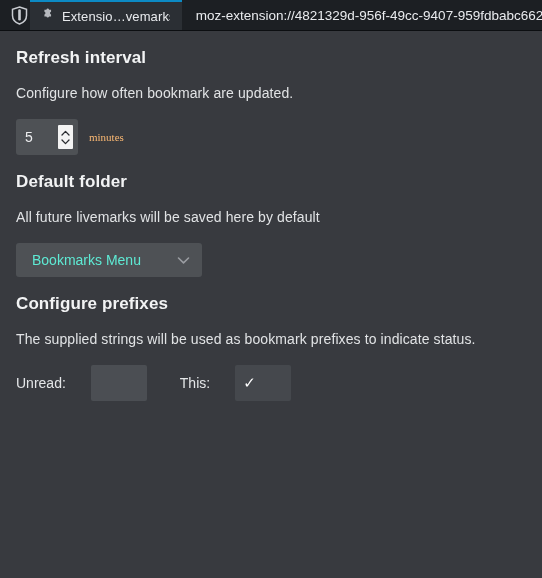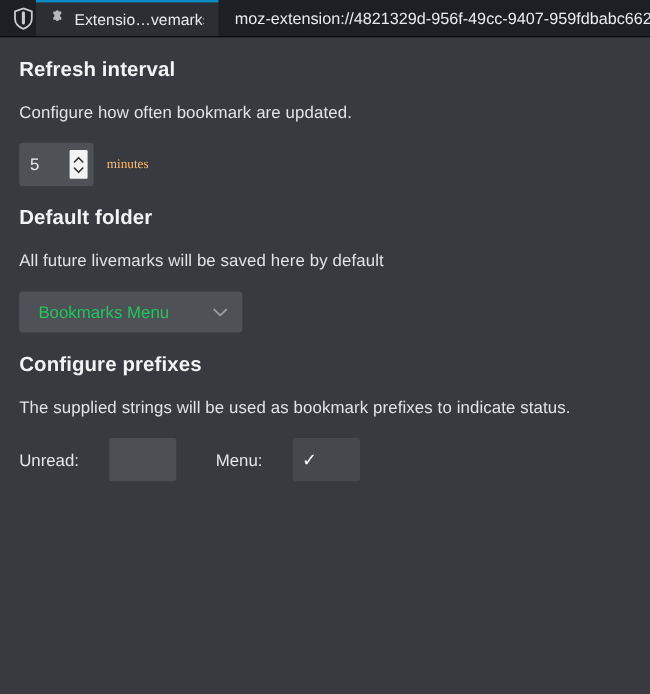--- a/index.html
+++ b/index.html
@@ -156,21 +156,21 @@
     width: 186px;
     height: 34px;
     display: flex;
     align-items: center;
     padding: 0 12px 0 16px;
     cursor: pointer;
   }
   .select-box .sel-val {
     flex: 1 1 auto;
     font-size: 14px;
-    color: #22c55e;
+    color: #5eead4;
   }
   .select-box svg { display: block; flex: 0 0 auto; }
 
   
   .prefix-row {
     padding-top: 18px;
     display: flex;
     align-items: center;
     gap: 16px;
   }
@@ -264,18 +264,18 @@
       </div>
     </div>
   </section>
 
   <section>
     <h2 class="section-title">Configure prefixes</h2>
     <p class="section-desc">The supplied strings will be used as bookmark prefixes to indicate status.</p>
     <div class="prefix-row">
       <span class="lbl">Unread:</span>
       <input class="txt-input" type="text" value="" style="">
-      <span class="lbl second">Menu:</span>
+      <span class="lbl second">This:</span>
       <input class="txt-input read-field" type="text" value="✓" style="">
     </div>
   </section>
 
 </div>
 
 </body></html>

